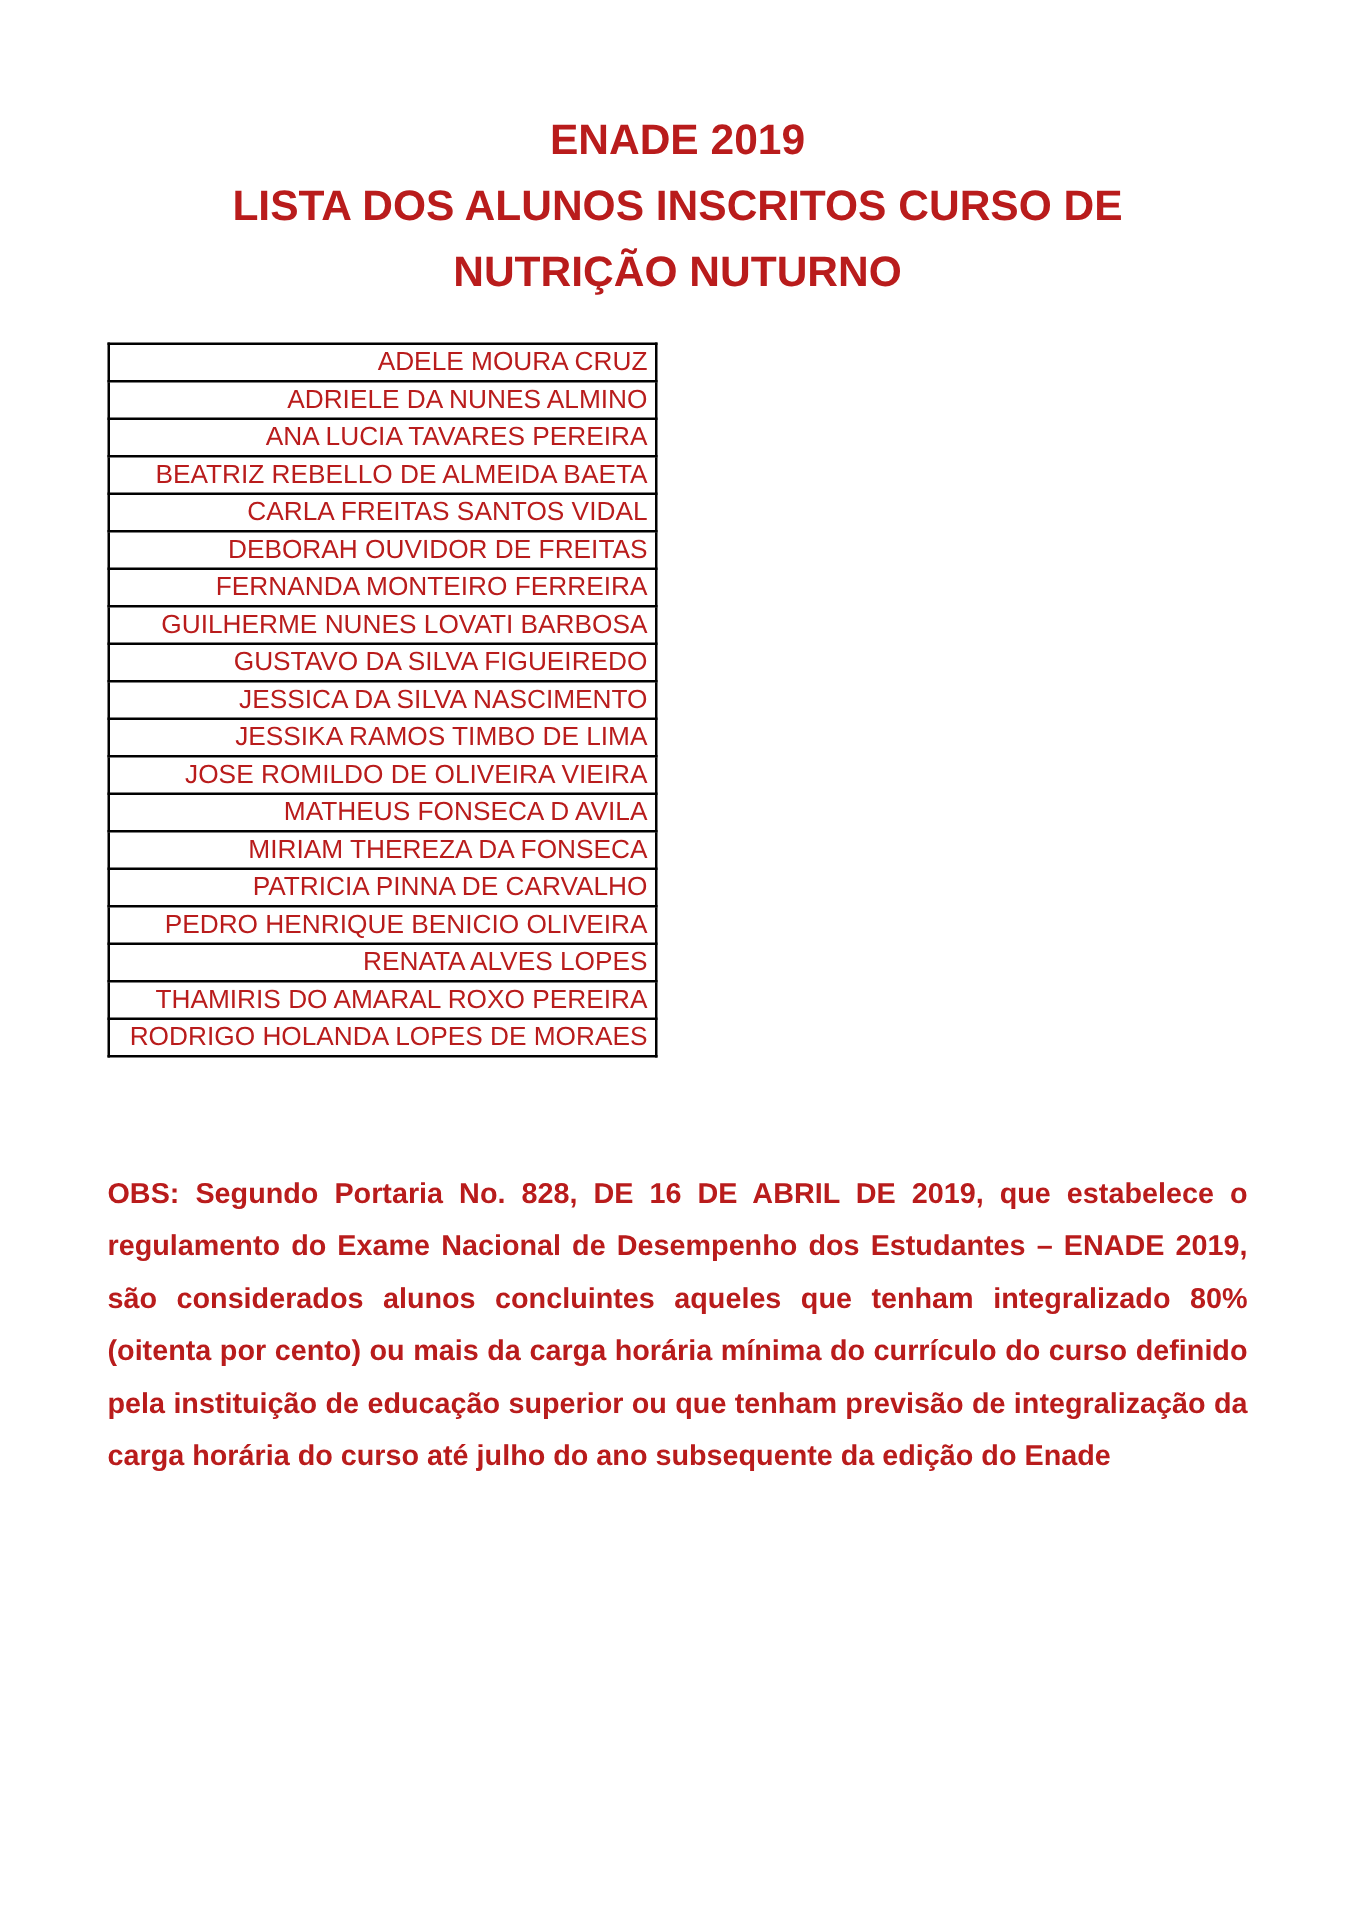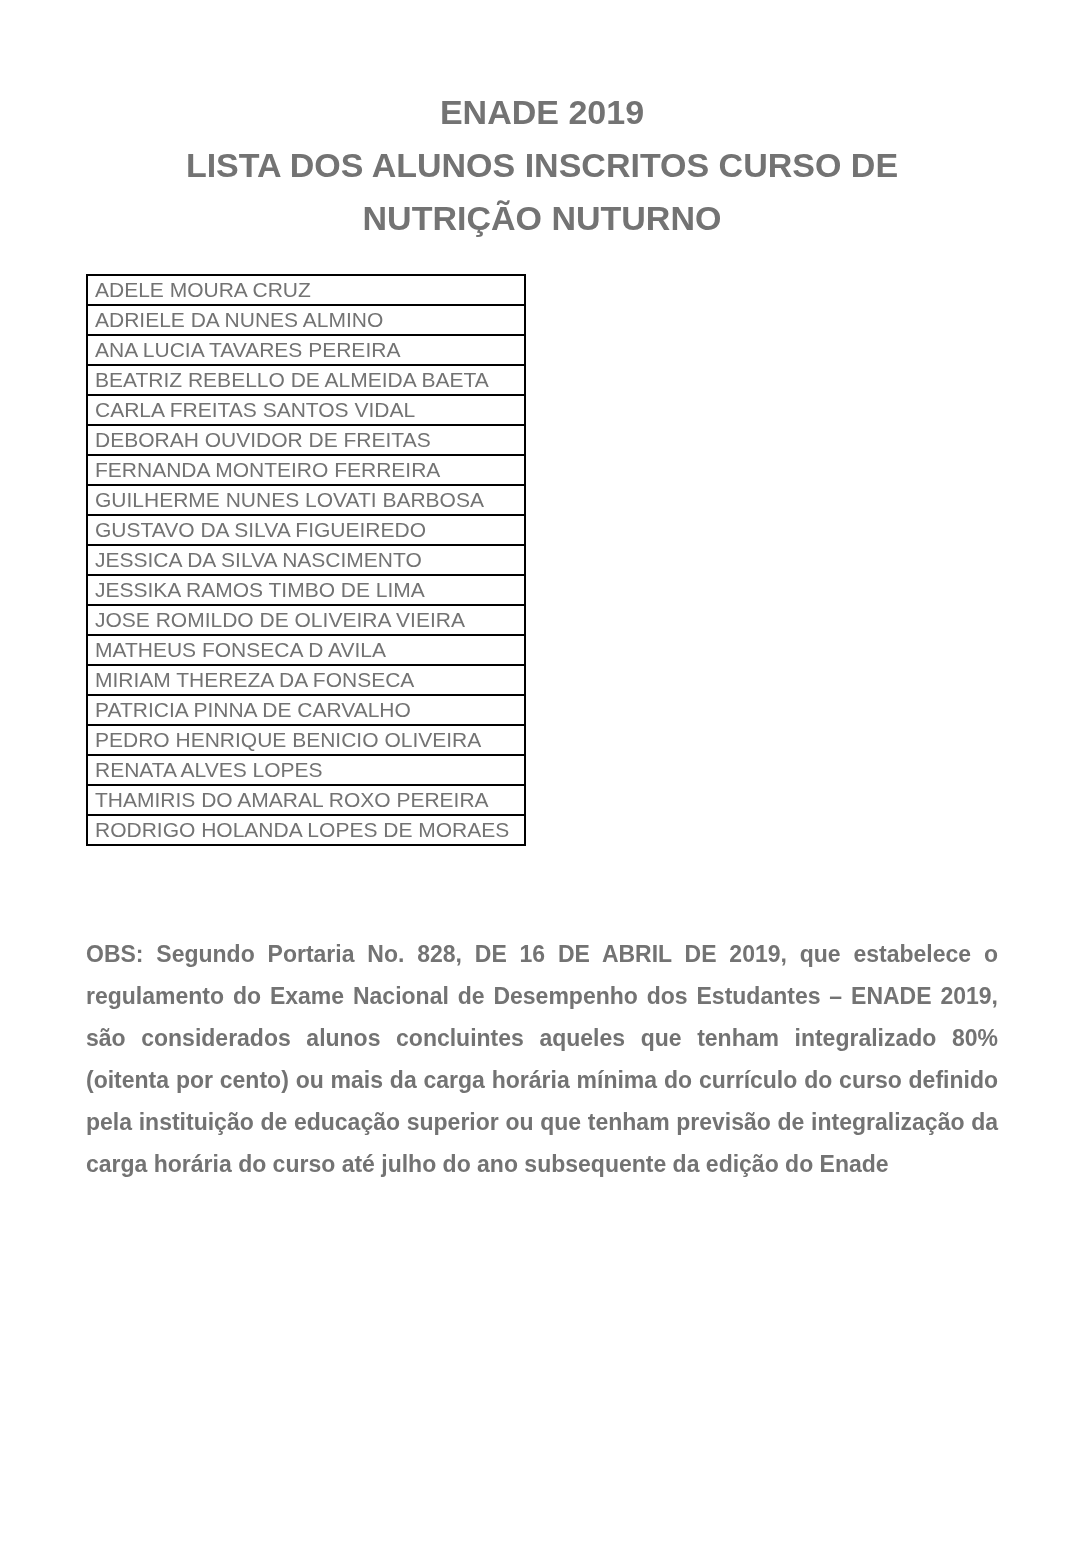--- a/index.html
+++ b/index.html
@@ -5,21 +5,21 @@
   html, body {
     margin: 0;
     padding: 0;
     background: #ffffff;
   }
   .page {
     position: relative;
     width: 1084px;
     height: 1544px;
     background: #ffffff;
-    color: #737373;
+    color: #b91c1c;
     font-family: "Liberation Sans", sans-serif;
     overflow: hidden;
   }
   .title-block {
     position: absolute;
     top: 86px;
     left: 0;
     width: 100%;
     text-align: center;
   }
@@ -28,20 +28,21 @@
     font-weight: 700;
     line-height: 53px;
     letter-spacing: 0px;
   }
   .students-table {
     position: absolute;
     top: 274px;
     left: 86px;
     width: 440px;
     border-collapse: collapse;
+    text-align: right;
   }
   .students-table td {
     border: 2px solid #000000;
     font-size: 21px;
     font-weight: 400;
     line-height: 24px;
     padding: 1px 6px 2px 7px;
     height: 25px;
     white-space: nowrap;
     overflow: hidden;

